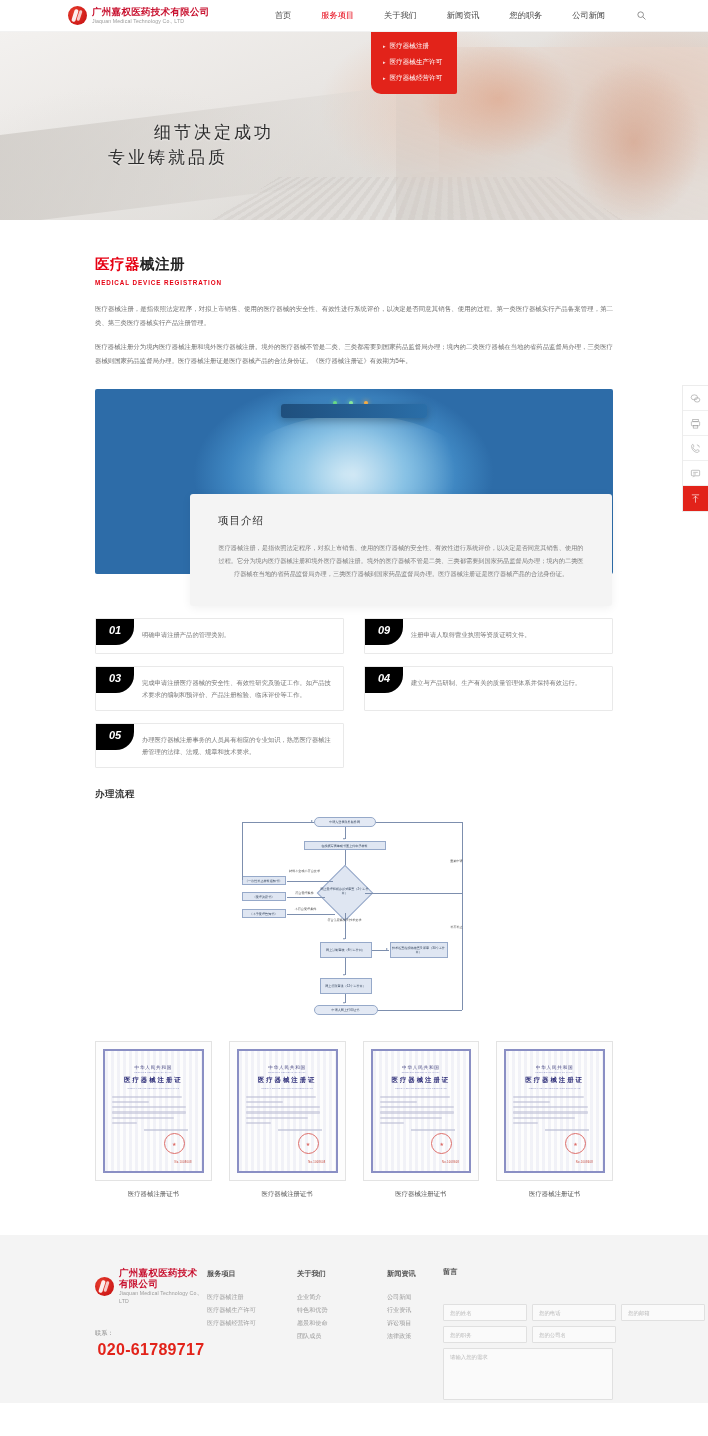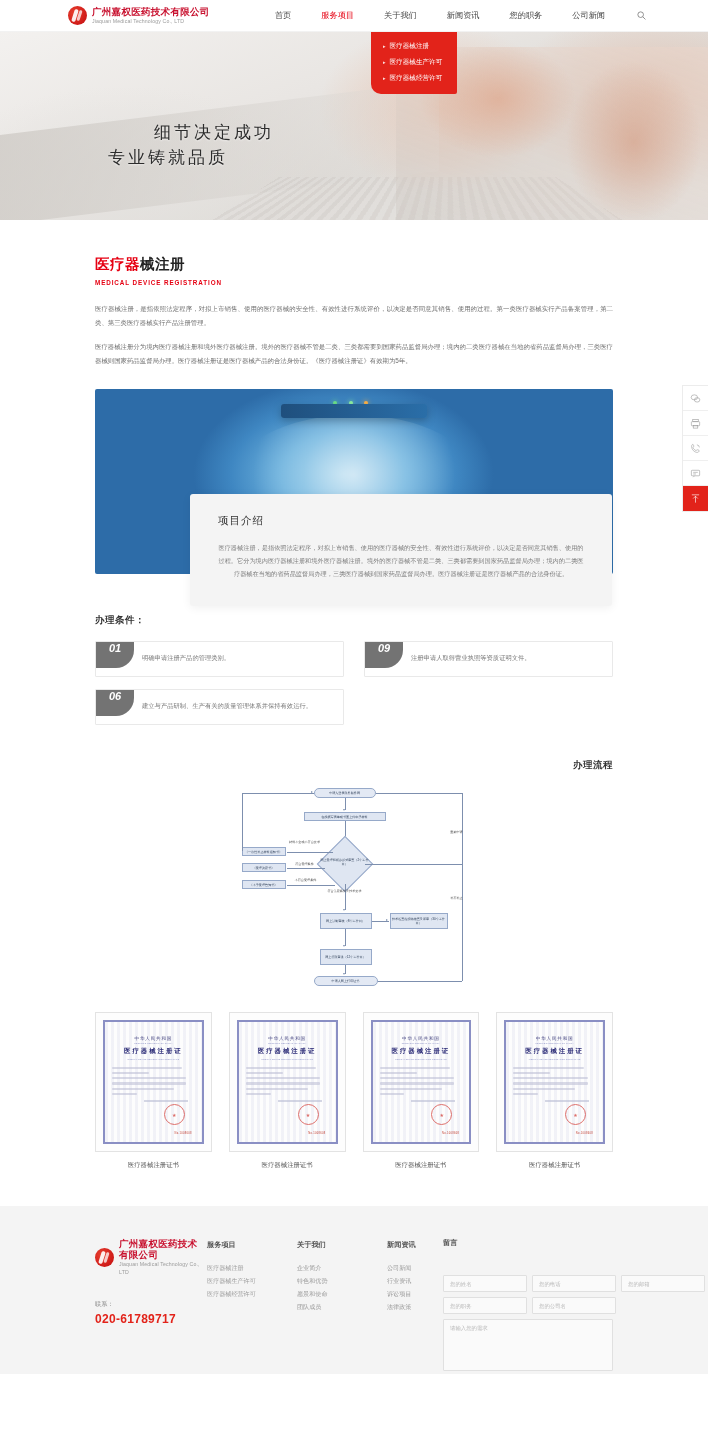--- a/index.html
+++ b/index.html
@@ -139,23 +139,23 @@
   
   .sub-title { font-size:9.5px; color:#333; font-weight:bold; margin-top:10px; letter-spacing:.5px;}
   .cond-grid {
     margin-top:14px; display:grid; grid-template-columns:1fr 1fr; gap:12px 20px;
   }
   .cond-item {
     border:1px solid #e9e9e9; background:#fff; min-height:36px;
     display:flex; align-items:stretch; position:relative; border-radius:1px;
   }
   .cond-num {
-    width:38px; flex:none; background:#737373; color:#fff;
+    width:38px; flex:none; background:#000000; color:#fff;
     font-size:11px; font-weight:bold; font-style:italic;
-    display:flex; align-items:flex-start; justify-content:center; 
+    display:flex; align-items:flex-start; justify-content:center; padding-top:5px;
     height:26px; border-bottom-right-radius:18px; margin:0;
   }
   .cond-txt {
     flex:1; padding:10px 10px 10px 8px; font-size:6.3px; color:#777; line-height:11.5px;
   }
 
   
   .flow-wrap { margin-top:14px; display:flex; justify-content:center; }
   .flow {
     width:245px; height:210px; position:relative;
@@ -225,21 +225,21 @@
   }
   .cert-caption { font-size:6.4px; color:#555; margin-top:9px; }
 
   
   .footer { background:#f4f4f4; margin-top:36px; padding:32px 95px 0 95px; }
   .footer-top { display:flex; }
   .f-left { width:215px; }
   .f-logo { display:flex; align-items:center; gap:5px; }
   .f-contact-lbl { font-size:6.2px; color:#888; margin-top:24px; }
   .f-phone {
-    font-size:12px; color:#e2231a; font-weight:bold; letter-spacing:.3px; margin-top:3px;
+    font-size:16px; color:#e2231a; font-weight:bold; letter-spacing:.3px; margin-top:3px;text-align:center;
   }
   .f-cols { display:flex; gap:34px; padding-top:2px; }
   .f-col { min-width:56px; }
   .f-col-title { font-size:7.2px; color:#555; font-weight:bold; margin-bottom:11px; }
   .f-col-link { font-size:6.1px; color:#9a9a9a; line-height:13px; cursor:pointer; }
 
   .f-form { margin-left:auto; width:170px; }
   .f-form-title { font-size:7.2px; color:#555; font-weight:bold; margin-bottom:27px; }
   .f-row { display:flex; gap:5px; margin-bottom:5px; }
   .f-input {
@@ -337,37 +337,44 @@
         <span class="led g1"></span>
         <span class="led g2"></span>
         <span class="led o1"></span>
       </div>
       <div class="intro-card">
         <div class="intro-card-title">项目介绍</div>
         <div class="intro-card-body">医疗器械注册，是指依照法定程序，对拟上市销售、使用的医疗器械的安全性、有效性进行系统评价，以决定是否同意其销售、使用的过程。它分为境内医疗器械注册和境外医疗器械注册。境外的医疗器械不管是二类、三类都需要到国家药品监督局办理；境内的二类医疗器械在当地的省药品监督局办理，三类医疗器械到国家药品监督局办理。医疗器械注册证是医疗器械产品的合法身份证。</div>
       </div>
     </div>
 
-    <div class="sub-title">办理条件：</div>
     <div class="cond-grid">
       <div class="cond-item">
         <div class="cond-num">01</div>
         <div class="cond-txt">明确申请注册产品的管理类别。</div>
       </div>
       <div class="cond-item">
         <div class="cond-num">09</div>
         <div class="cond-txt">注册申请人取得营业执照等资质证明文件。</div>
       </div>
       <div class="cond-item">
-        <div class="cond-num">06</div>
+        <div class="cond-num">03</div>
+        <div class="cond-txt">完成申请注册医疗器械的安全性、有效性研究及验证工作。如产品技术要求的编制和预评价、产品注册检验、临床评价等工作。</div>
+      </div>
+      <div class="cond-item">
+        <div class="cond-num">04</div>
         <div class="cond-txt">建立与产品研制、生产有关的质量管理体系并保持有效运行。</div>
       </div>
-    </div>
-
-    <div class="sub-title" style="margin-top:34px;text-align:right;">办理流程</div>
+      <div class="cond-item">
+        <div class="cond-num">05</div>
+        <div class="cond-txt">办理医疗器械注册事务的人员具有相应的专业知识，熟悉医疗器械注册管理的法律、法规、规章和技术要求。</div>
+      </div>
+    </div>
+
+    <div class="sub-title" style="margin-top:20px;">办理流程</div>
     <div class="flow-wrap">
       <div class="flow">
 
         <div class="fnode round" style="left:82px; top:2px; width:62px; height:10px;">申请人登录政务服务网</div>
         <div class="fline v" style="left:113px; top:12px; height:12px;"></div>
         <div class="farrow down" style="left:111.3px; top:23px;"></div>
 
         <div class="fnode" style="left:72px; top:26px; width:82px; height:9px;">在线填写表单或书面上传电子材料</div>
         <div class="fline v" style="left:113px; top:35px; height:18px;"></div>
         <div class="farrow down" style="left:111.3px; top:52px;"></div>

